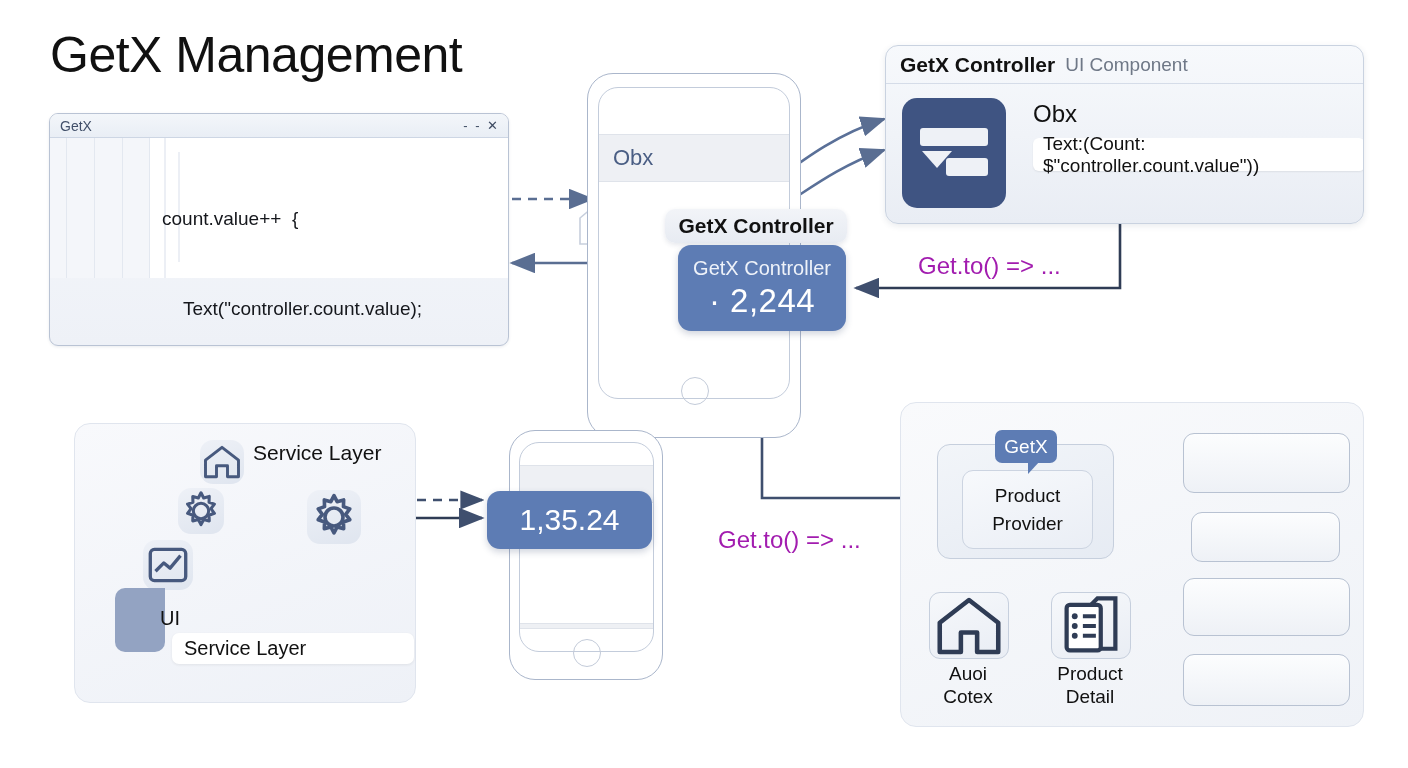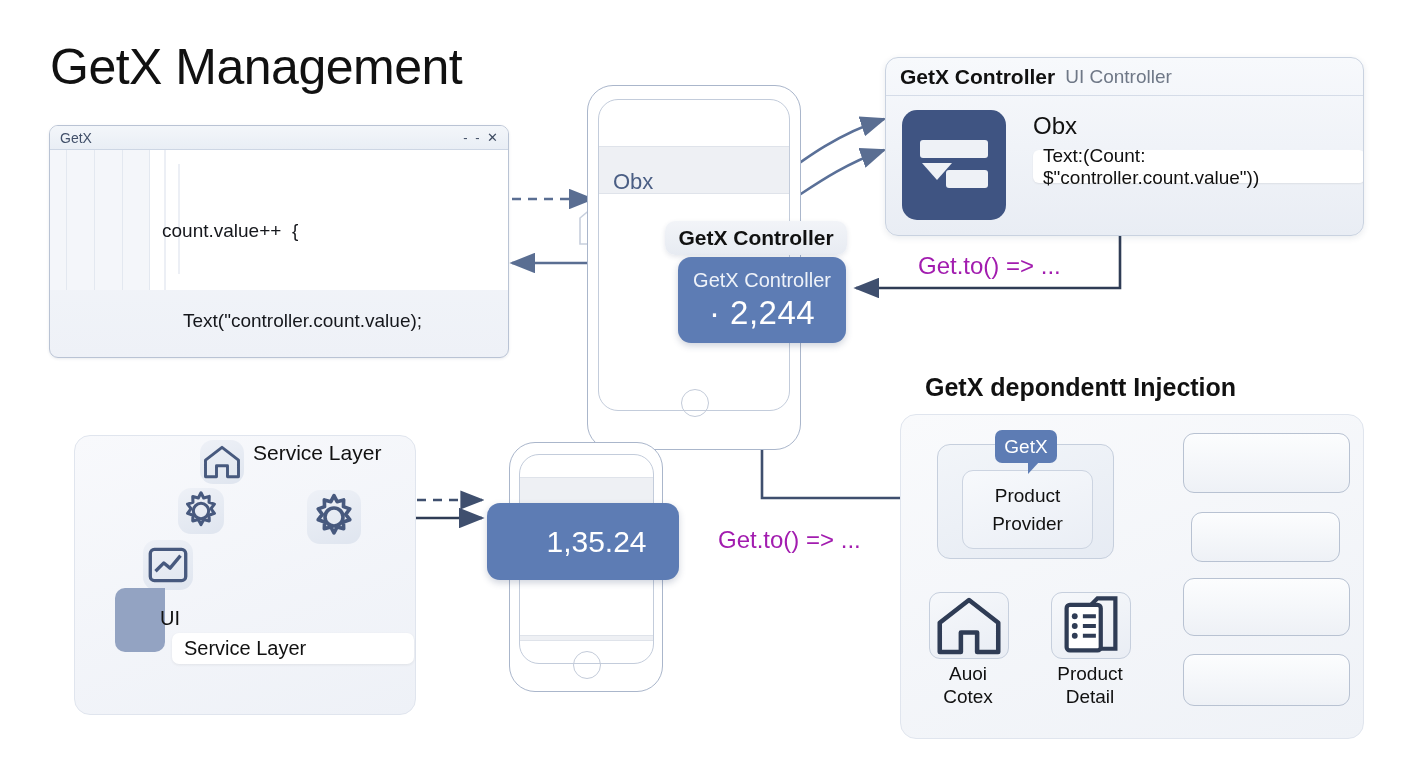--- a/index.html
+++ b/index.html
@@ -1,18 +1,18 @@
 <!DOCTYPE html>
 <html><head>
 <meta charset="utf-8">
 <style>
   html,body{margin:0;padding:0;background:#ffffff;}
   body{width:1408px;height:768px;overflow:hidden;font-family:"Liberation Sans",sans-serif;color:#111;}
   #stage{position:relative;width:1408px;height:768px;}
-  .abs{position:absolute;margin-top:12px;}
+  .abs{position:absolute;}
 
   
   #page-title{left:50px;top:26px;font-size:50px;letter-spacing:-0.5px;color:#111;}
 
   
   #code-window{left:49px;top:113px;width:458px;height:231px;border:1px solid #b9c3d4;border-radius:9px;
     background:linear-gradient(180deg,#f6f8fb 0%,#eef1f7 100%);box-shadow:0 1px 3px rgba(40,60,90,.10);overflow:hidden;}
   #code-titlebar{height:23px;display:flex;align-items:center;padding:0 8px 0 10px;
     background:linear-gradient(180deg,#f3f6fa,#e9eef5);border-bottom:1px solid #cdd6e4;}
   #code-title{font-size:14px;color:#42506a;flex:1;}
@@ -35,21 +35,21 @@
 
   
   .blue-chip{background:#5d7cb4;border-radius:13px;color:#fff;box-shadow:0 3px 7px rgba(40,60,100,.22);}
   #ctrl-chip{left:678px;top:245px;width:168px;height:86px;display:flex;flex-direction:column;
     align-items:center;justify-content:center;gap:2px;}
   #ctrl-chip-title{font-size:20px;color:#eef2f9;}
   #ctrl-chip-value{font-size:33px;color:#fff;letter-spacing:.5px;}
   #ctrl-pill{left:665px;top:209px;width:182px;height:34px;border-radius:10px;
     background:linear-gradient(180deg,#f2f4f8,#e7ebf2);display:flex;align-items:center;justify-content:center;
     font-size:21px;font-weight:bold;color:#111;box-shadow:0 2px 5px rgba(40,60,100,.12);}
-  #route-chip{left:487px;top:491px;width:165px;height:77px;display:flex;align-items:center;justify-content:center;padding-left:27px;}
+  #route-chip{left:487px;top:491px;width:165px;height:58px;display:flex;align-items:center;justify-content:center;}
   #route-chip-value{font-size:30px;color:#fff;}
 
   
   #ui-panel{left:885px;top:45px;width:477px;height:177px;border:1px solid #c9d2e0;border-radius:13px;
     background:linear-gradient(180deg,#f7f9fc,#e9edf4);box-shadow:0 2px 6px rgba(40,60,90,.10);overflow:hidden;}
   #ui-panel-head{height:37px;display:flex;align-items:center;gap:10px;padding-left:14px;border-bottom:1px solid #d5dce8;}
   #ui-panel-title{font-size:21px;font-weight:bold;color:#111;}
   #ui-panel-sub{font-size:19px;color:#6f7887;}
   #obx-icon{position:absolute;left:16px;top:52px;width:104px;height:110px;border-radius:15px;background:#3f5482;}
   .obx-bar{position:absolute;background:#eef1f6;border-radius:3px;}
@@ -190,21 +190,21 @@
 
   <div class="abs" id="ctrl-pill">GetX Controller</div>
   <div class="abs blue-chip" id="ctrl-chip">
     <span id="ctrl-chip-title">GetX Controller</span>
     <span id="ctrl-chip-value">· 2,244</span>
   </div>
 
   <div class="abs" id="ui-panel">
     <div id="ui-panel-head">
       <span id="ui-panel-title">GetX Controller</span>
-      <span id="ui-panel-sub">UI Controller</span>
+      <span id="ui-panel-sub">UI Component</span>
     </div>
     <div id="obx-icon">
       <div class="obx-bar" style="left:18px;top:30px;width:68px;height:18px;"></div>
       <div class="obx-bar" style="left:44px;top:60px;width:42px;height:18px;"></div>
       <div id="obx-tri" style="left:20px;top:53px;"></div>
     </div>
     <span id="obx-name">Obx</span>
     <div id="obx-code">Text:(Count: $"controller.count.value"))</div>
   </div>
 
@@ -246,21 +246,20 @@
     <div class="phone-inner" style="left:9px;top:11px;width:133px;height:208px;">
       <div class="phone-band" style="top:22px;height:36px;"></div>
       <div class="phone-band" style="top:180px;height:4px;"></div>
     </div>
     <div class="home-btn" style="left:63px;top:208px;"></div>
   </div>
   <div class="abs blue-chip" id="route-chip">
     <span id="route-chip-value">1,35.24</span>
   </div>
 
-  <div class="abs section-heading" id="di-heading">GetX depondentt Injection</div>
   <div class="abs" id="di-panel"></div>
 
   <div id="provider-outer"></div>
   <div id="provider-inner">
     <span>Product</span>
     <span>Provider</span>
   </div>
   <div id="getx-badge">GetX</div>
   <div id="getx-badge-tail"></div>
 

